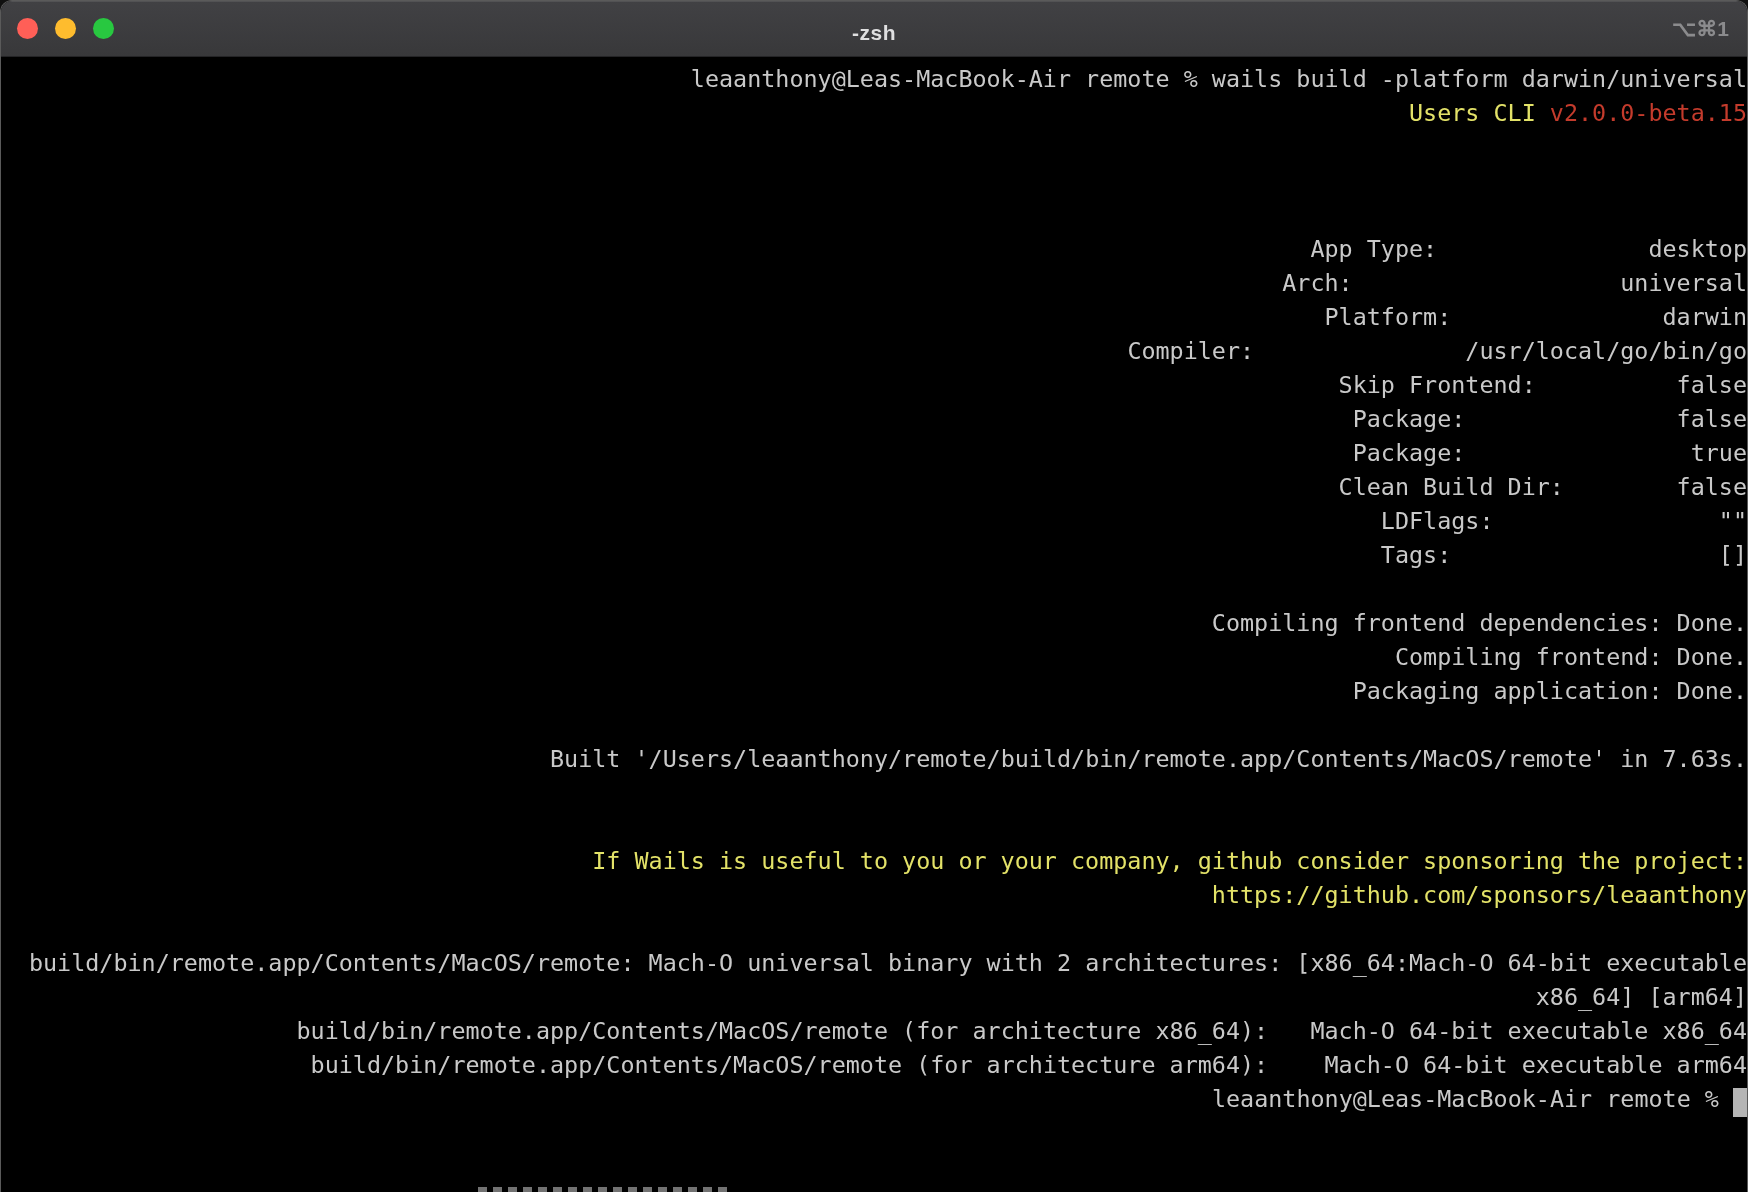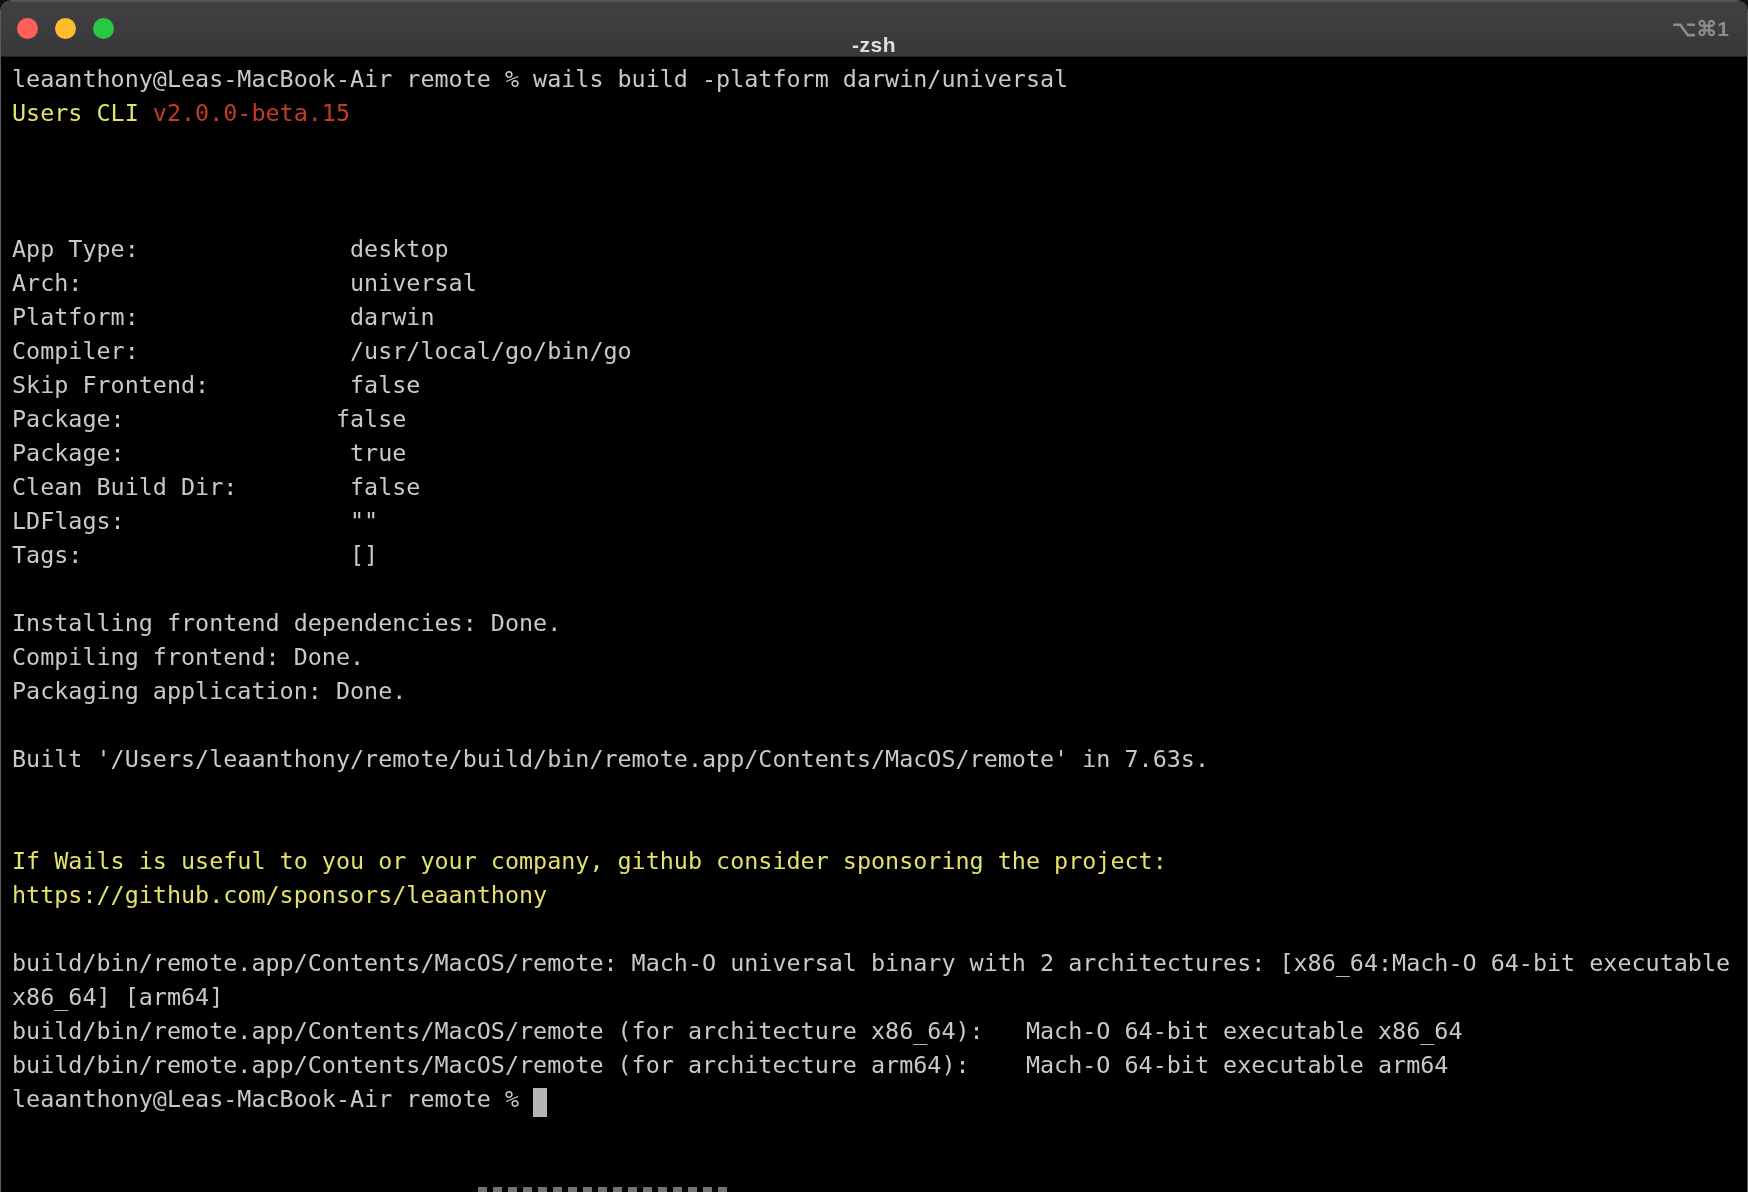--- a/index.html
+++ b/index.html
@@ -18,37 +18,37 @@
     background:linear-gradient(#414144,#38383a);
     border-bottom:1px solid #242426;
     box-shadow:inset 0 1px 0 rgba(255,255,255,.09);
   }
   .traffic{ position:absolute; left:16px; top:17px; display:flex; gap:17px; }
   .light{ width:21px; height:21px; border-radius:50%; display:inline-block; }
   .light.red   { background:#ff5f57; }
   .light.yellow{ background:#febc2e; }
   .light.green { background:#28c840; }
   .title{
-    position:absolute; left:0; right:0; top:16px; height:56px;
+    position:absolute; left:0; right:0; top:4px; height:56px;
     display:flex; align-items:center; justify-content:center;
     font-family:"Liberation Sans", sans-serif; font-weight:bold;
     font-size:21px; color:#dfdfe0; letter-spacing:.5px;
   }
   .shortcut{
     position:absolute; right:18px; top:0; height:56px;
     display:flex; align-items:center;
     font-family:"Liberation Sans", sans-serif; font-weight:bold;
     font-size:21px; color:#8b8b8d;
   }
 
   
   .screen{
     position:absolute; left:0; right:0; top:56px; bottom:0;
     padding:5px 0 8px 11px; background:#000;
-    font-size:23.4px; line-height:34px; cursor:text;
+    font-size:23.4px; line-height:34px; cursor:text;text-align:right;
   }
   .tline{ height:34px; white-space:pre; }
   .c-fg    { color:#c9c9c9; }
   .c-yellow{ color:#e3e268; }
   .c-red   { color:#c43b2c; }
   .cursor{
     display:inline-block; width:14px; height:29px;
     background:#b5b5b5; vertical-align:text-bottom; margin-bottom:-4px;
   }
 
@@ -85,21 +85,21 @@
       <div class="tline"><span class="c-fg">Arch:                   universal</span></div>
       <div class="tline"><span class="c-fg">Platform:               darwin</span></div>
       <div class="tline"><span class="c-fg">Compiler:               /usr/local/go/bin/go</span></div>
       <div class="tline"><span class="c-fg">Skip Frontend:          false</span></div>
       <div class="tline"><span class="c-fg">Package:               false</span></div>
       <div class="tline"><span class="c-fg">Package:                true</span></div>
       <div class="tline"><span class="c-fg">Clean Build Dir:        false</span></div>
       <div class="tline"><span class="c-fg">LDFlags:                ""</span></div>
       <div class="tline"><span class="c-fg">Tags:                   []</span></div>
       <div class="tline"></div>
-      <div class="tline"><span class="c-fg">Installing frontend dependencies: Done.</span></div>
+      <div class="tline"><span class="c-fg">Compiling frontend dependencies: Done.</span></div>
       <div class="tline"><span class="c-fg">Compiling frontend: Done.</span></div>
       <div class="tline"><span class="c-fg">Packaging application: Done.</span></div>
       <div class="tline"></div>
       <div class="tline"><span class="c-fg">Built '/Users/leaanthony/remote/build/bin/remote.app/Contents/MacOS/remote' in 7.63s.</span></div>
       <div class="tline"></div>
       <div class="tline"></div>
       <div class="tline"><span class="c-yellow">If Wails is useful to you or your company, github consider sponsoring the project:</span></div>
       <div class="tline"><span class="c-yellow">https://github.com/sponsors/leaanthony</span></div>
       <div class="tline"></div>
       <div class="tline"><span class="c-fg">build/bin/remote.app/Contents/MacOS/remote: Mach-O universal binary with 2 architectures: [x86_64:Mach-O 64-bit executable</span></div>

